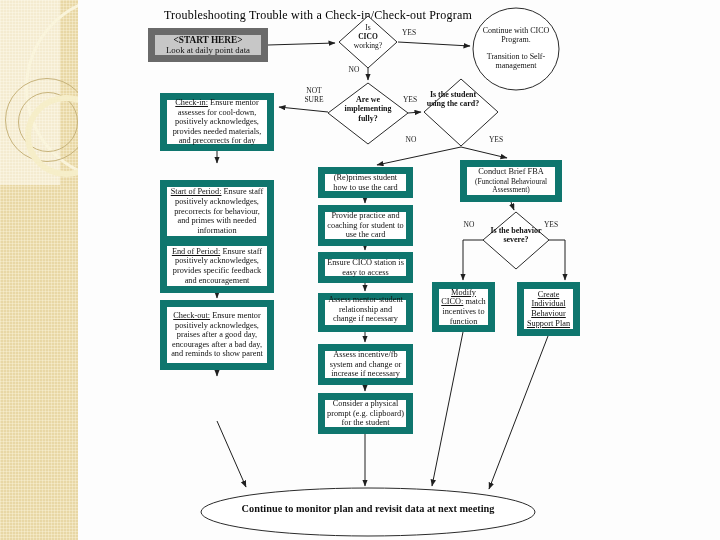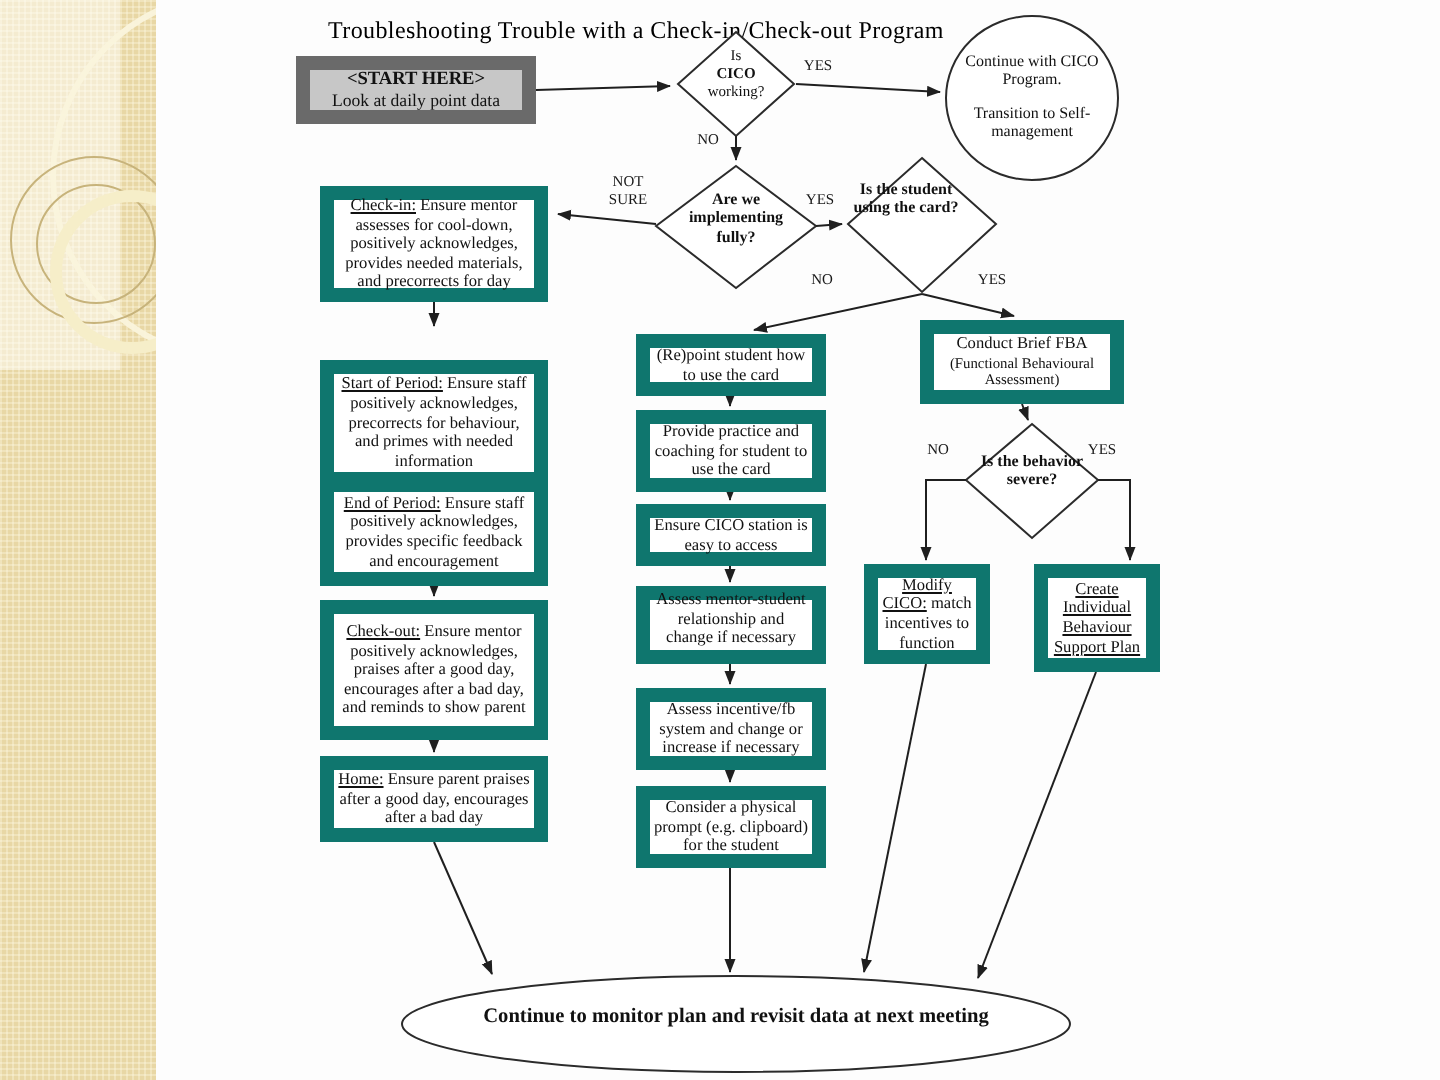--- a/index.html
+++ b/index.html
@@ -126,27 +126,23 @@
       <span>Ensure staff positively acknowledges, precorrects for behaviour, and primes with needed information</span></div>
   </div>
   <div class="box" style="left:160px;top:239px;width:114px;height:54px;">
     <div><span class="lead">End of Period:</span>
       <span>Ensure staff positively acknowledges, provides specific feedback and encouragement</span></div>
   </div>
   <div class="box" style="left:160px;top:300px;width:114px;height:70px;">
     <div><span class="lead">Check-out:</span>
       <span>Ensure mentor positively acknowledges, praises after a good day, encourages after a bad day, and reminds to show parent</span></div>
   </div>
-  <div class="box" style="left:160px;top:378px;width:114px;height:43px;">
-    <div><span class="lead">Home:</span>
-      <span>Ensure parent praises after a good day, encourages after a bad day</span></div>
-  </div>
 
   <div class="box" style="left:318px;top:167px;width:95px;height:31px;">
-    <div>(Re)point student how to use the card</div>
+    <div>(Re)primes student how to use the card</div>
   </div>
   <div class="box" style="left:318px;top:205px;width:95px;height:41px;">
     <div>Provide practice and coaching for student to use the card</div>
   </div>
   <div class="box" style="left:318px;top:252px;width:95px;height:31px;">
     <div>Ensure CICO station is easy to access</div>
   </div>
   <div class="box" style="left:318px;top:293px;width:95px;height:39px;align-items:flex-end;">
     <div>Assess mentor-student relationship and change if necessary</div>
   </div>

